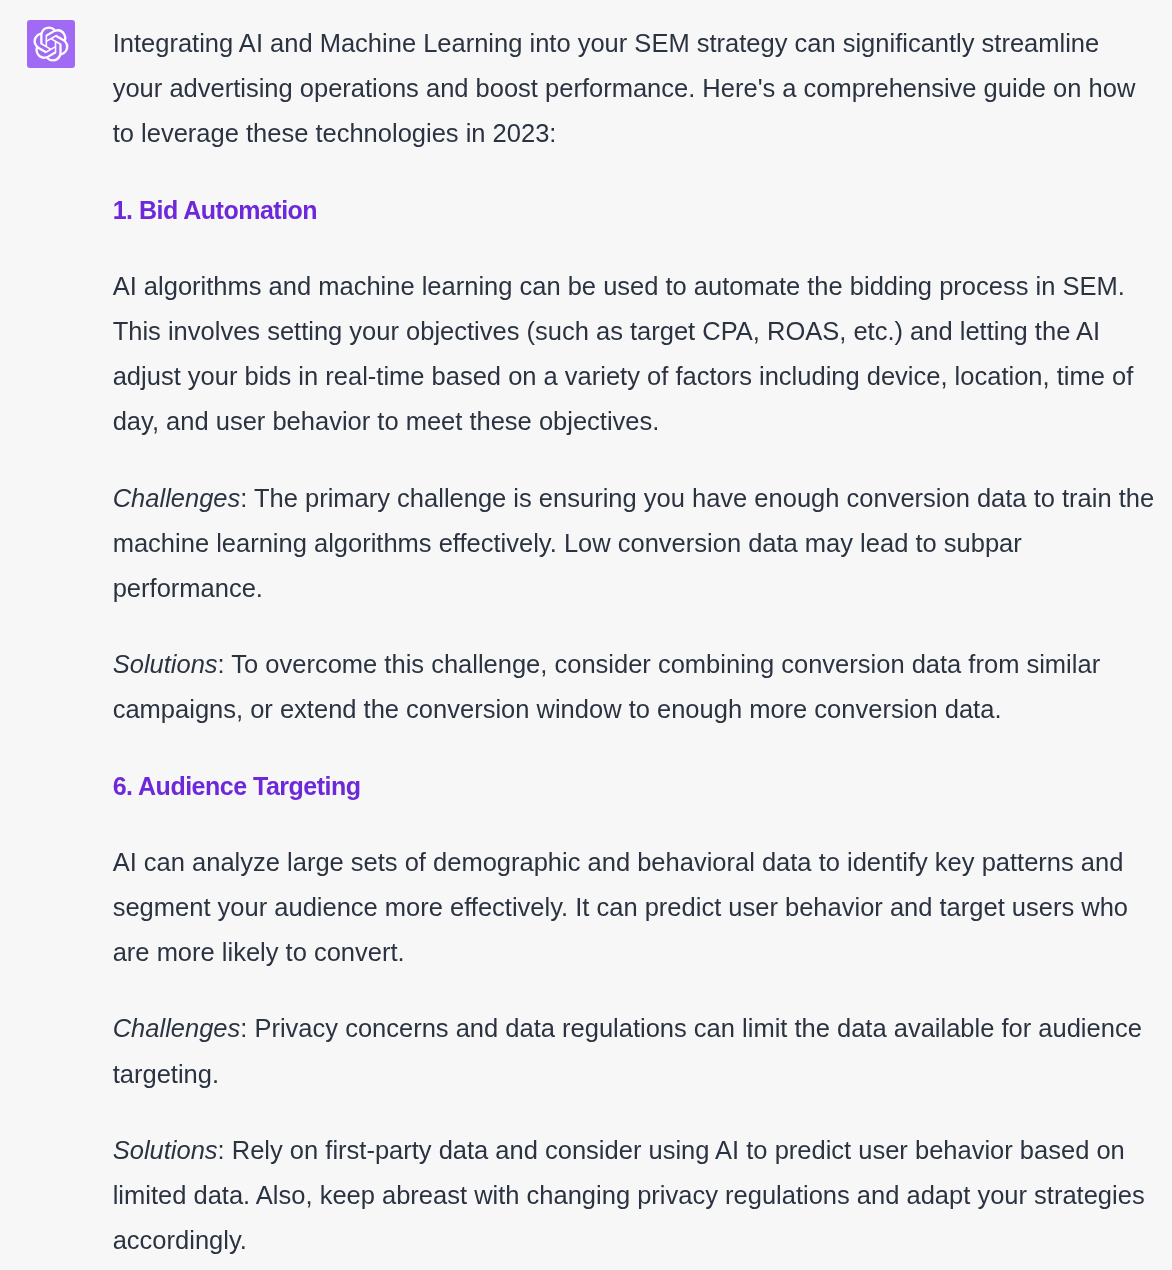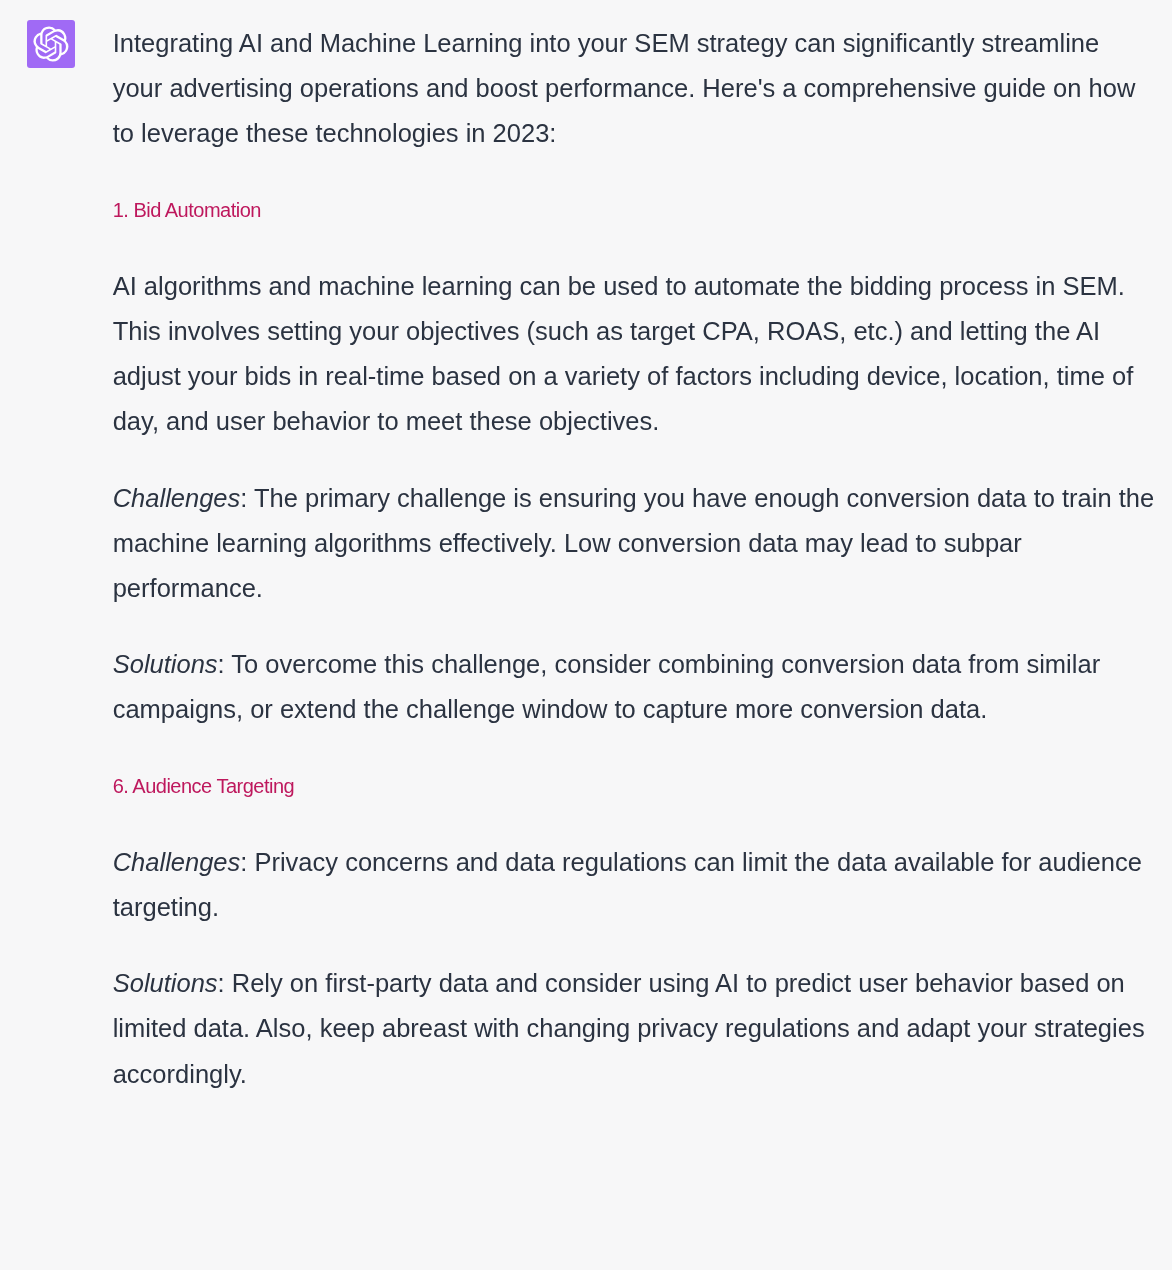--- a/index.html
+++ b/index.html
@@ -38,25 +38,25 @@
     font-size: 25.5px;
     line-height: 45.2px;
   }
   #assistant-message p {
     margin: 0 0 31px 0;
     padding: 0;
   }
   #assistant-message h3 {
     margin: 0 0 31px 0;
     padding: 0;
-    font-size: 20px;
-    font-weight: 400;
+    font-size: 25px;
+    font-weight: 700;
     line-height: 45.2px;
     letter-spacing: -0.5px;
-    color: #be185d;
+    color: #6d28d9;
   }
   #assistant-message em { }
   #assistant-message p:last-child,
   #assistant-message h3:last-child { margin-bottom: 0; }
 </style>
 </head>
 <body>
 
 <div id="chat-turn">
 
@@ -66,19 +66,20 @@
         <path d="M37.532 16.87a9.963 9.963 0 0 0-.856-8.184 10.078 10.078 0 0 0-10.855-4.835A9.964 9.964 0 0 0 18.306.5a10.079 10.079 0 0 0-9.614 6.977 9.967 9.967 0 0 0-6.664 4.834 10.08 10.08 0 0 0 1.24 11.817 9.965 9.965 0 0 0 .856 8.185 10.079 10.079 0 0 0 10.855 4.835 9.965 9.965 0 0 0 7.516 3.35 10.078 10.078 0 0 0 9.617-6.981 9.967 9.967 0 0 0 6.663-4.834 10.079 10.079 0 0 0-1.243-11.813zM22.498 37.886a7.474 7.474 0 0 1-4.799-1.735c.061-.033.168-.091.237-.134l7.964-4.6a1.294 1.294 0 0 0 .655-1.134V19.054l3.366 1.944a.12.12 0 0 1 .066.092v9.299a7.505 7.505 0 0 1-7.49 7.496zM6.392 31.006a7.471 7.471 0 0 1-.894-5.023c.06.036.162.099.237.141l7.964 4.6a1.297 1.297 0 0 0 1.308 0l9.724-5.614v3.888a.12.12 0 0 1-.048.103l-8.051 4.649a7.504 7.504 0 0 1-10.24-2.744zM4.297 13.62A7.469 7.469 0 0 1 8.2 10.333c0 .068-.004.19-.004.274v9.201a1.294 1.294 0 0 0 .654 1.132l9.723 5.614-3.366 1.944a.12.12 0 0 1-.114.01L7.04 23.856a7.504 7.504 0 0 1-2.743-10.237zm27.658 6.437-9.724-5.615 3.367-1.943a.121.121 0 0 1 .113-.01l8.052 4.648a7.498 7.498 0 0 1-1.158 13.528v-9.476a1.293 1.293 0 0 0-.65-1.132zm3.35-5.043c-.059-.037-.162-.099-.236-.141l-7.965-4.6a1.298 1.298 0 0 0-1.308 0l-9.723 5.614v-3.888a.12.12 0 0 1 .048-.103l8.05-4.645a7.497 7.497 0 0 1 11.135 7.763zm-21.063 6.929-3.367-1.944a.12.12 0 0 1-.065-.092v-9.299a7.497 7.497 0 0 1 12.293-5.756 6.94 6.94 0 0 0-.236.134l-7.965 4.6a1.294 1.294 0 0 0-.654 1.132l-.006 9.225zm1.829-3.943 4.33-2.501 4.332 2.5v5l-4.331 2.5-4.331-2.5V18z" fill="#fff"></path>
       </svg>
     </span>
   </div>
 
   <div id="assistant-message">
       <p><span>Integrating AI and Machine Learning into your SEM strategy can significantly streamline your advertising operations and boost performance. Here's a comprehensive guide on how to leverage these technologies in 2023:</span></p>
       <h3><span>1. Bid Automation</span></h3>
       <p><span>AI algorithms and machine learning can be used to automate the bidding process in SEM. This involves setting your objectives (such as target CPA, ROAS, etc.) and letting the AI adjust your bids in real-time based on a variety of factors including device, location, time of day, and user behavior to meet these objectives.</span></p>
       <p><em>Challenges</em><span>: The primary challenge is ensuring you have enough conversion data to train the machine learning algorithms effectively. Low conversion data may lead to subpar performance.</span></p>
-      <p><em>Solutions</em><span>: To overcome this challenge, consider combining conversion data from similar campaigns, or extend the challenge window to capture more conversion data.</span></p>
+      <p><em>Solutions</em><span>: To overcome this challenge, consider combining conversion data from similar campaigns, or extend the conversion window to enough more conversion data.</span></p>
       <h3><span>6. Audience Targeting</span></h3>
+      <p><span>AI can analyze large sets of demographic and behavioral data to identify key patterns and segment your audience more effectively. It can predict user behavior and target users who are more likely to convert.</span></p>
       <p><em>Challenges</em><span>: Privacy concerns and data regulations can limit the data available for audience targeting.</span></p>
       <p><em>Solutions</em><span>: Rely on first-party data and consider using AI to predict user behavior based on limited data. Also, keep abreast with changing privacy regulations and adapt your strategies accordingly.</span></p>
     </div>
 
 </div>
 
 </body></html>

